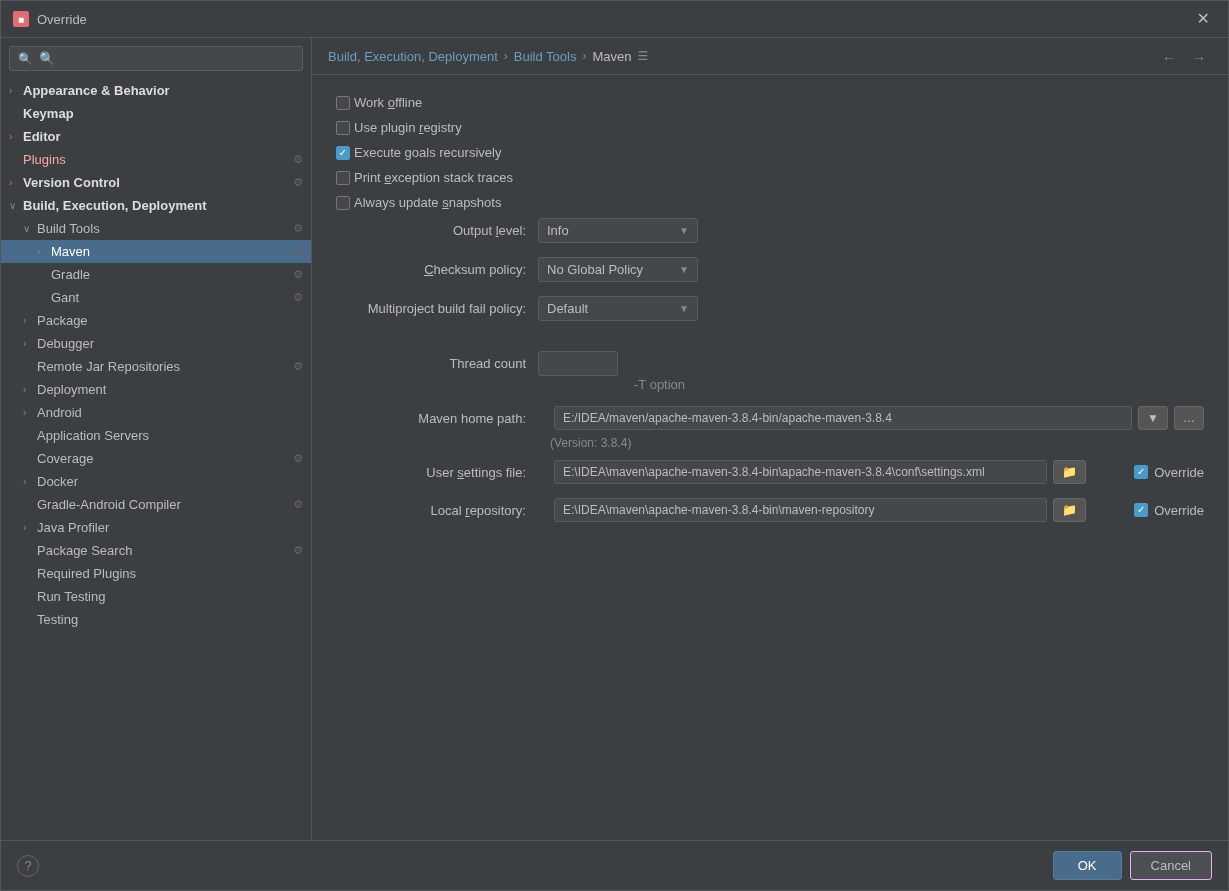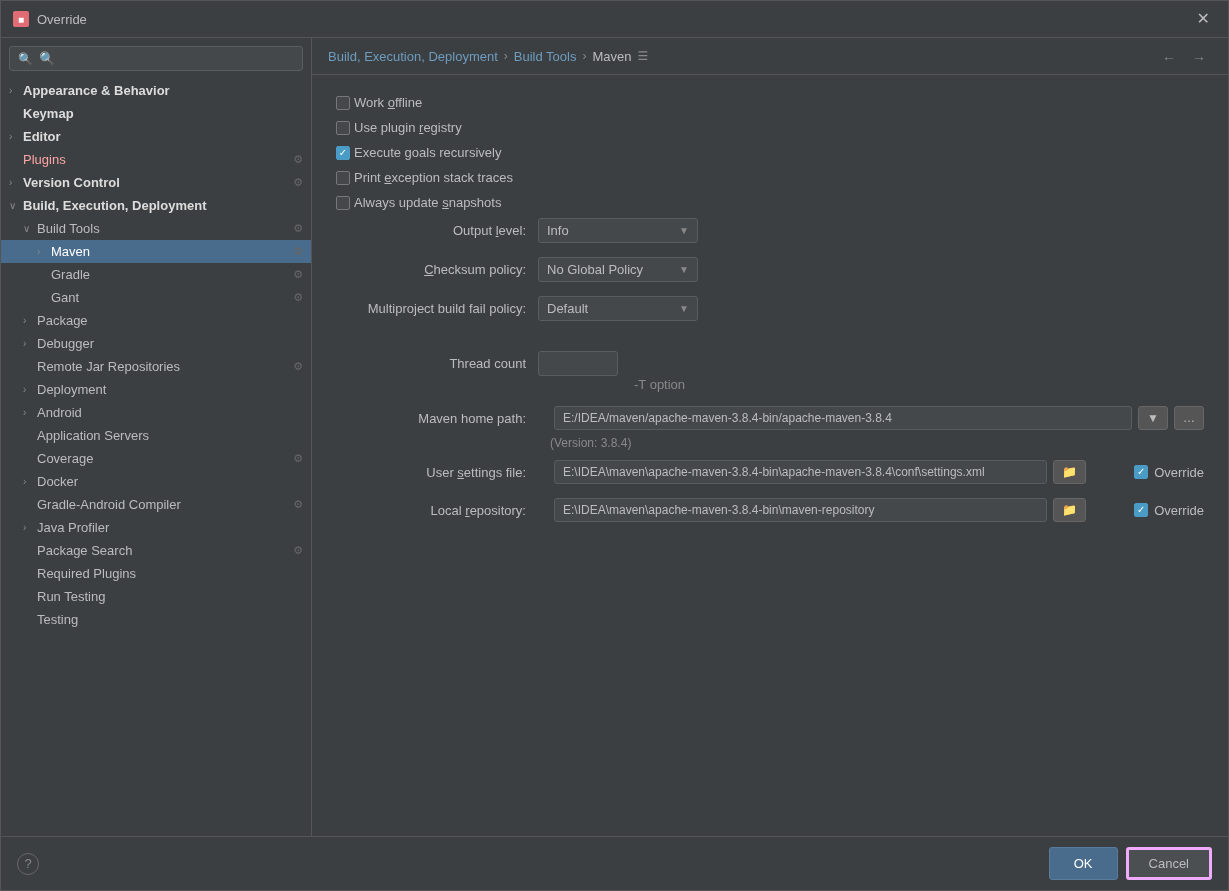--- a/index.html
+++ b/index.html
@@ -278,21 +278,21 @@
       background: #4a6c8c;
       border: 1px solid #5a7c9c;
       color: #fff;
       padding: 6px 24px;
       border-radius: 3px;
       cursor: pointer;
       font-size: 13px;
     }
     .btn-cancel {
       background: #4c4f51;
-      border: 3px solid #f0abfc;
+      border: 1px solid #f0abfc;
       color: #bbbcbd;
       padding: 6px 20px;
       border-radius: 3px;
       cursor: pointer;
       font-size: 13px;
     }
     .sidebar-tree::-webkit-scrollbar { width: 6px; }
     .sidebar-tree::-webkit-scrollbar-track { background: #3c3f41; }
     .sidebar-tree::-webkit-scrollbar-thumb { background: #555; border-radius: 3px; }
     .settings-content::-webkit-scrollbar { width: 6px; }

